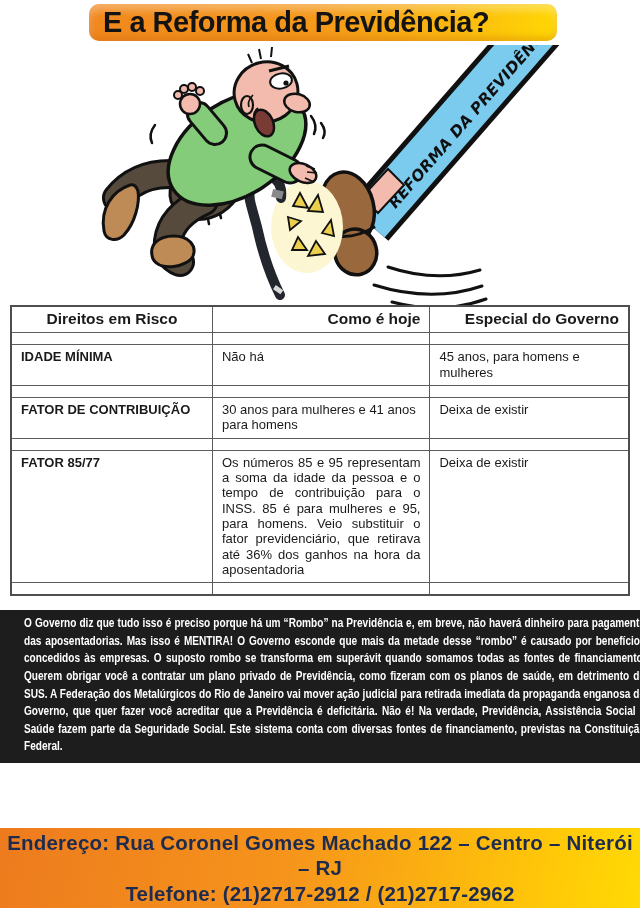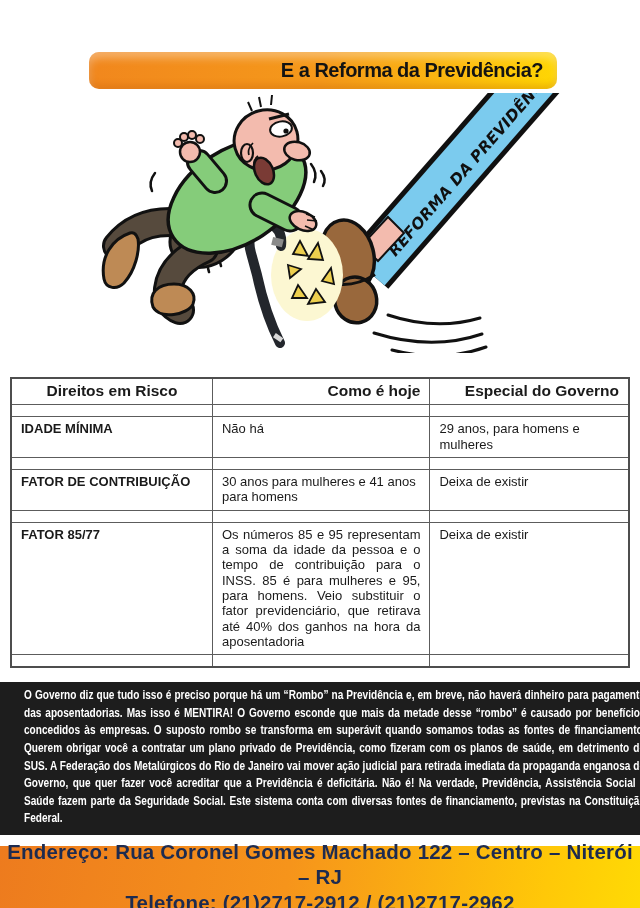--- a/index.html
+++ b/index.html
@@ -6,31 +6,30 @@
   body{
     width:640px;height:908px;position:relative;overflow:hidden;
     background:#ffffff;
     font-family:"Liberation Sans","DejaVu Sans",sans-serif;
     -webkit-font-smoothing:antialiased;
   }
   
   .title-wrap{padding-top:4px;display:flex;justify-content:center;}
   .title-banner{
     min-width:440px;height:37px;line-height:36px;padding:0 14px;
-    border-radius:10px;text-align:right;
+    border-radius:10px;text-align:left;
     background:linear-gradient(93deg,#F1871D 0%,#F5991A 50%,#FBB90F 78%,#FFD703 100%);
     box-shadow:inset 0 6px 8px rgba(255,255,255,.35), inset 0 -4px 6px rgba(180,80,0,.25);
-    color:#131313;font-size:20px;font-weight:bold;letter-spacing:-0.5px;
+    color:#131313;font-size:29px;font-weight:bold;letter-spacing:-0.5px;
     margin-left:6px;
-    margin-top:48px;
   }
   
   .cartoon{display:block;margin-top:4px;width:640px;height:260px;}
   
-  .table-wrap{margin:24px 10px 0 10px;}
+  .table-wrap{margin:0 10px 0 10px;}
   table.rights{
     width:100%;border-collapse:collapse;border:2px solid #4e4e4e;
     color:#1a1a1a;font-size:13px;line-height:1.18;
   }
   table.rights th,table.rights td{border:1px solid #5c5c5c;vertical-align:top;padding:4px 9px 5px;}
   table.rights th{font-size:15.5px;text-align:right;padding:3px 9px 4px;white-space:nowrap;}
   table.rights th:first-child{text-align:center;}
   tr.sp td{height:11px;padding:0;}
   td.c1{font-weight:bold;font-size:13px;padding-right:5px;}
   td.just{text-align:justify;}
@@ -40,21 +39,21 @@
     margin-top:14px;background:#1d1d1d;color:#ffffff;
     padding:5px 9px 7px 24px;overflow:hidden;
   }
   .notice-inner{
     width:758px;transform:scaleX(0.82);transform-origin:left top;
     font-weight:bold;font-size:12.3px;line-height:1.43;
     text-align:justify;text-align-last:justify;
   }
   
   .footer{
-    position:absolute;left:0;right:0;bottom:0;height:62px;
+    position:absolute;left:0;right:0;bottom:0;height:80px;
     background:linear-gradient(100deg,#ED7B1E 0%,#F6941B 45%,#FFC808 85%,#FFDA04 100%);
     display:flex;flex-direction:column;justify-content:center;text-align:center;
     color:#1d2b50;font-weight:bold;font-size:20.5px;line-height:1.25;letter-spacing:0.2px;
   }
 </style>
 </head>
 <body>
 
 <div class="title-wrap">
   <div class="title-banner">E a Reforma da Previdência?</div>
@@ -163,40 +162,40 @@
       <th>Especial do Governo</th>
     </tr>
     <tr class="sp">
           <td></td>
           <td></td>
           <td></td>
         </tr>
     <tr>
       <td class="c1">IDADE MÍNIMA</td>
       <td>Não há</td>
-      <td>29 anos, para homens e mulheres</td>
+      <td>45 anos, para homens e mulheres</td>
     </tr>
     <tr class="sp">
           <td></td>
           <td></td>
           <td></td>
         </tr>
     <tr>
       <td class="c1">FATOR DE CONTRIBUIÇÃO</td>
       <td>30 anos para mulheres e 41 anos para homens</td>
       <td>Deixa de existir</td>
     </tr>
     <tr class="sp">
           <td></td>
           <td></td>
           <td></td>
         </tr>
     <tr>
       <td class="c1">FATOR 85/77</td>
-      <td class="just">Os números 85 e 95 representam a soma da idade da pessoa e o tempo de contribuição para o INSS. 85 é para mulheres e 95, para homens. Veio substituir o fator previdenciário, que retirava até 40% dos ganhos na hora da aposentadoria</td>
+      <td class="just">Os números 85 e 95 representam a soma da idade da pessoa e o tempo de contribuição para o INSS. 85 é para mulheres e 95, para homens. Veio substituir o fator previdenciário, que retirava até 36% dos ganhos na hora da aposentadoria</td>
       <td>Deixa de existir</td>
     </tr>
     <tr class="sp">
           <td></td>
           <td></td>
           <td></td>
         </tr>
   </tbody>
     </table>
 </div>

